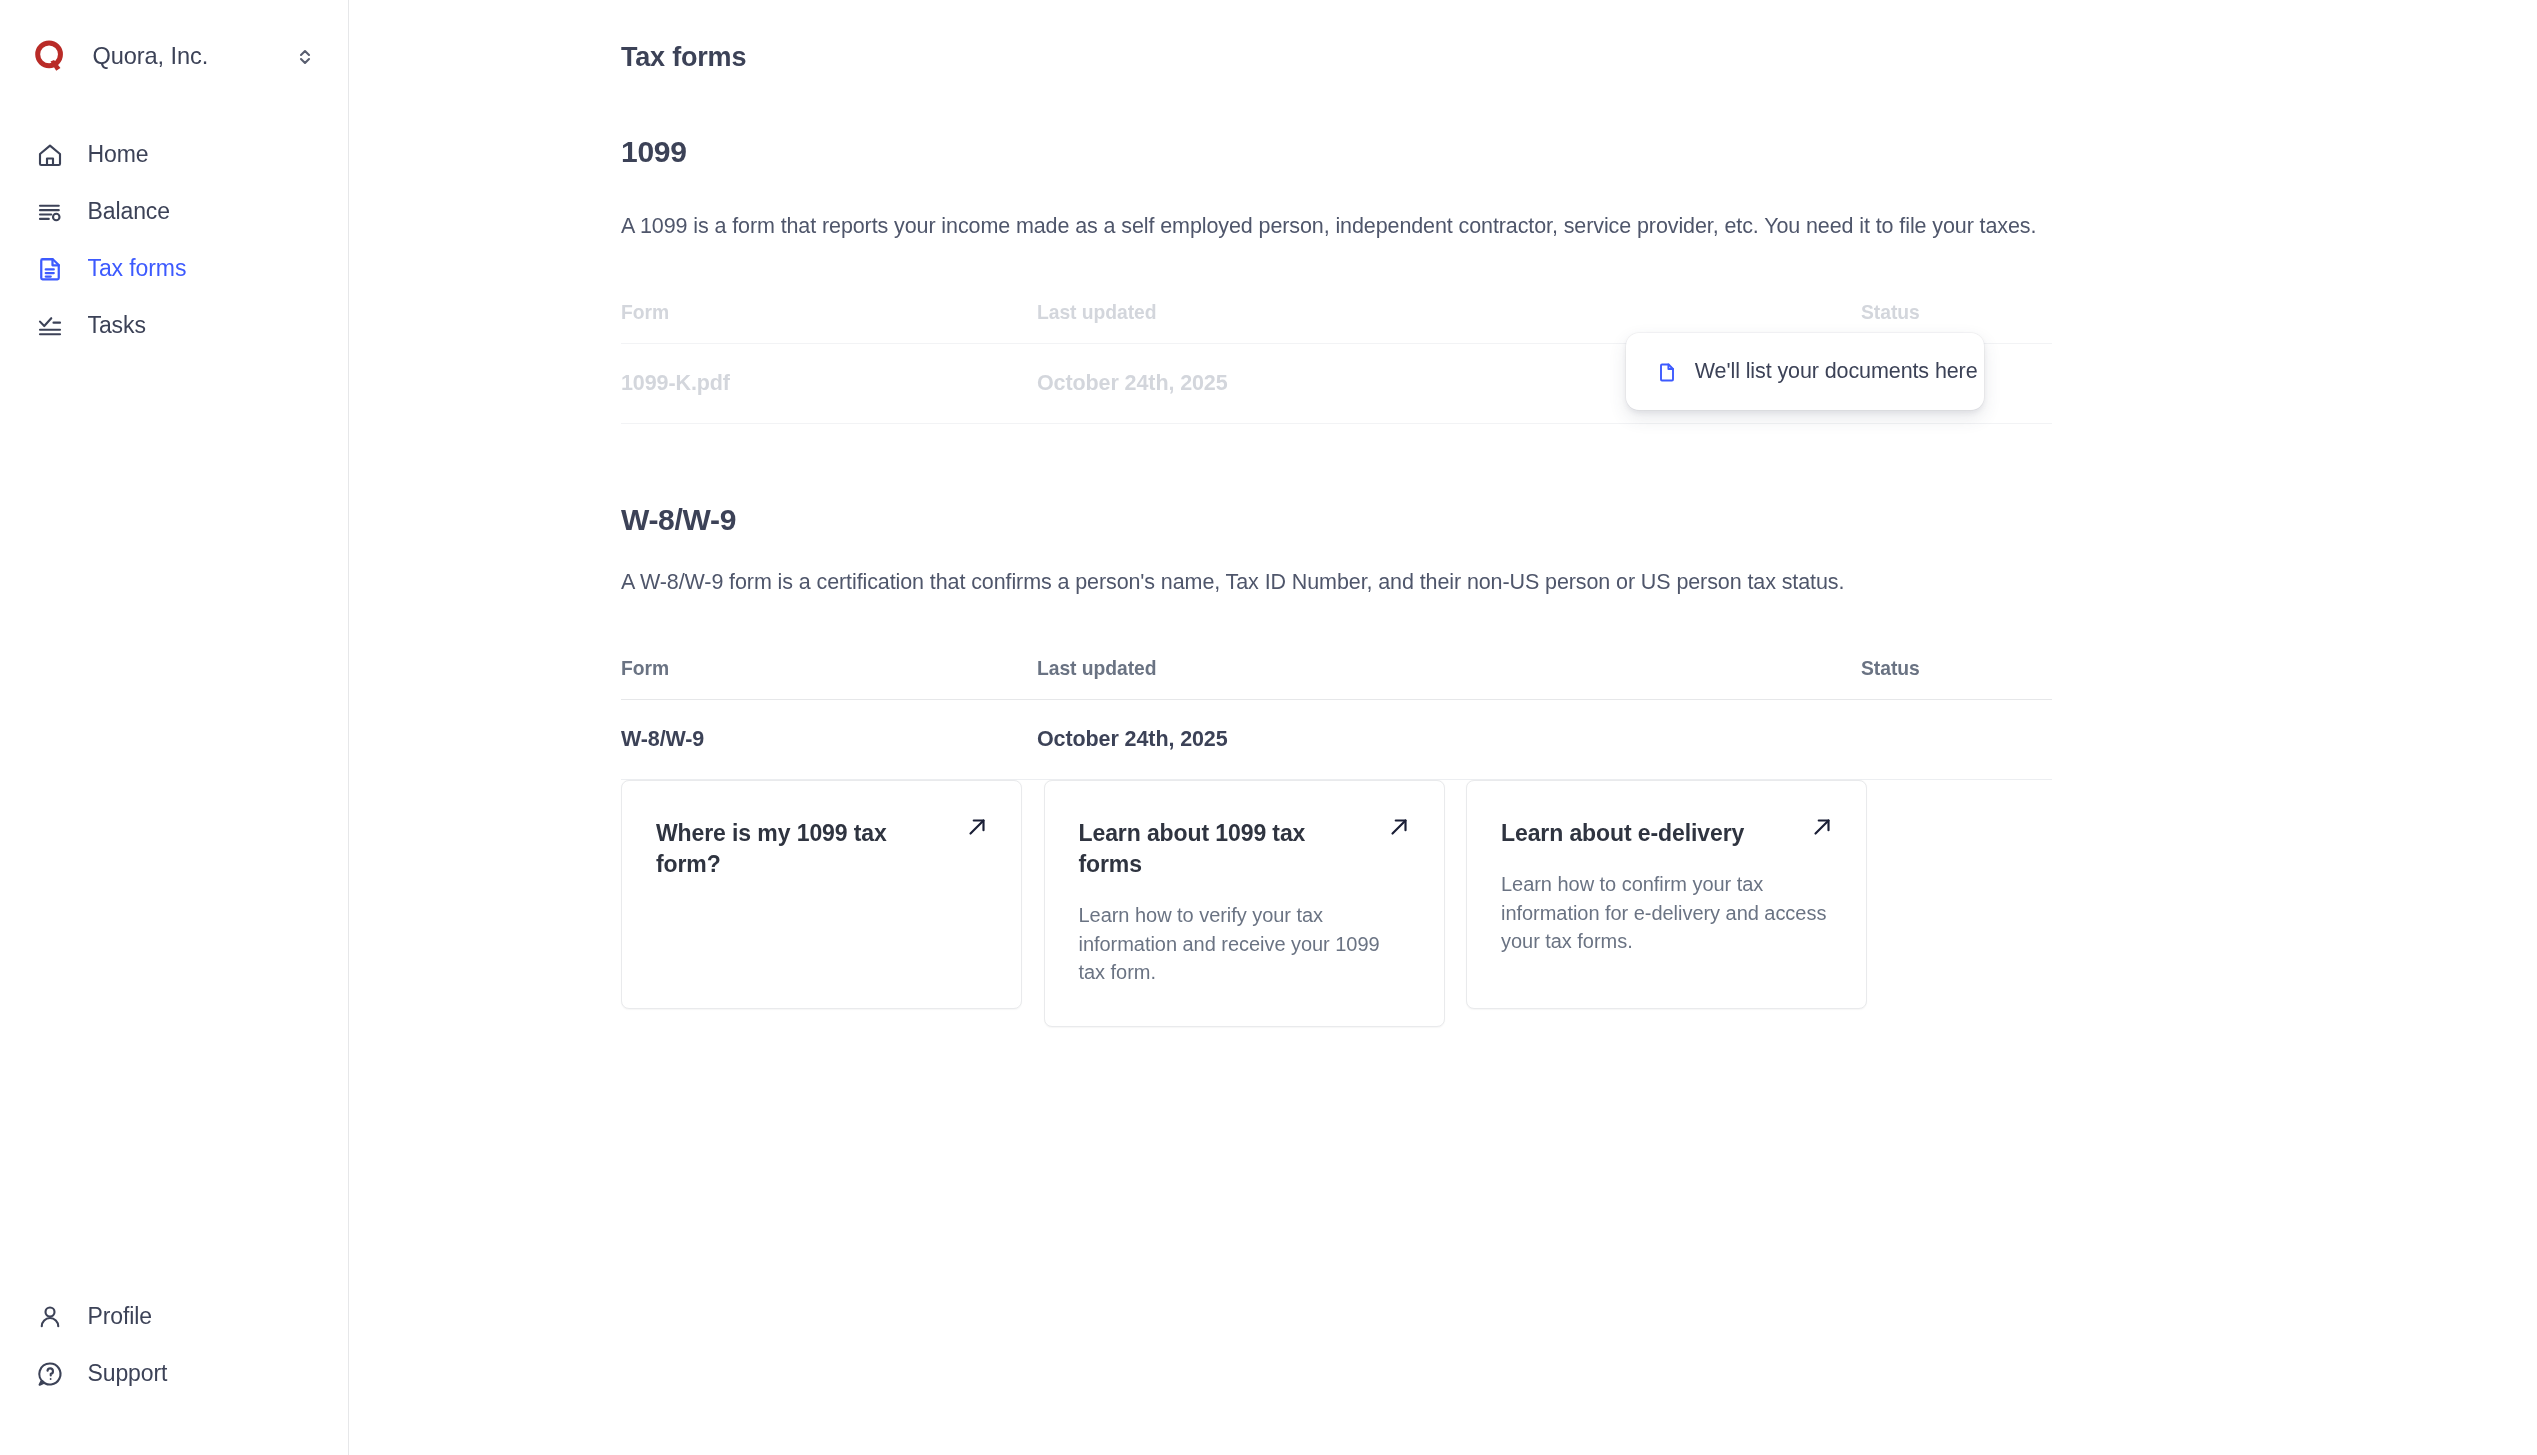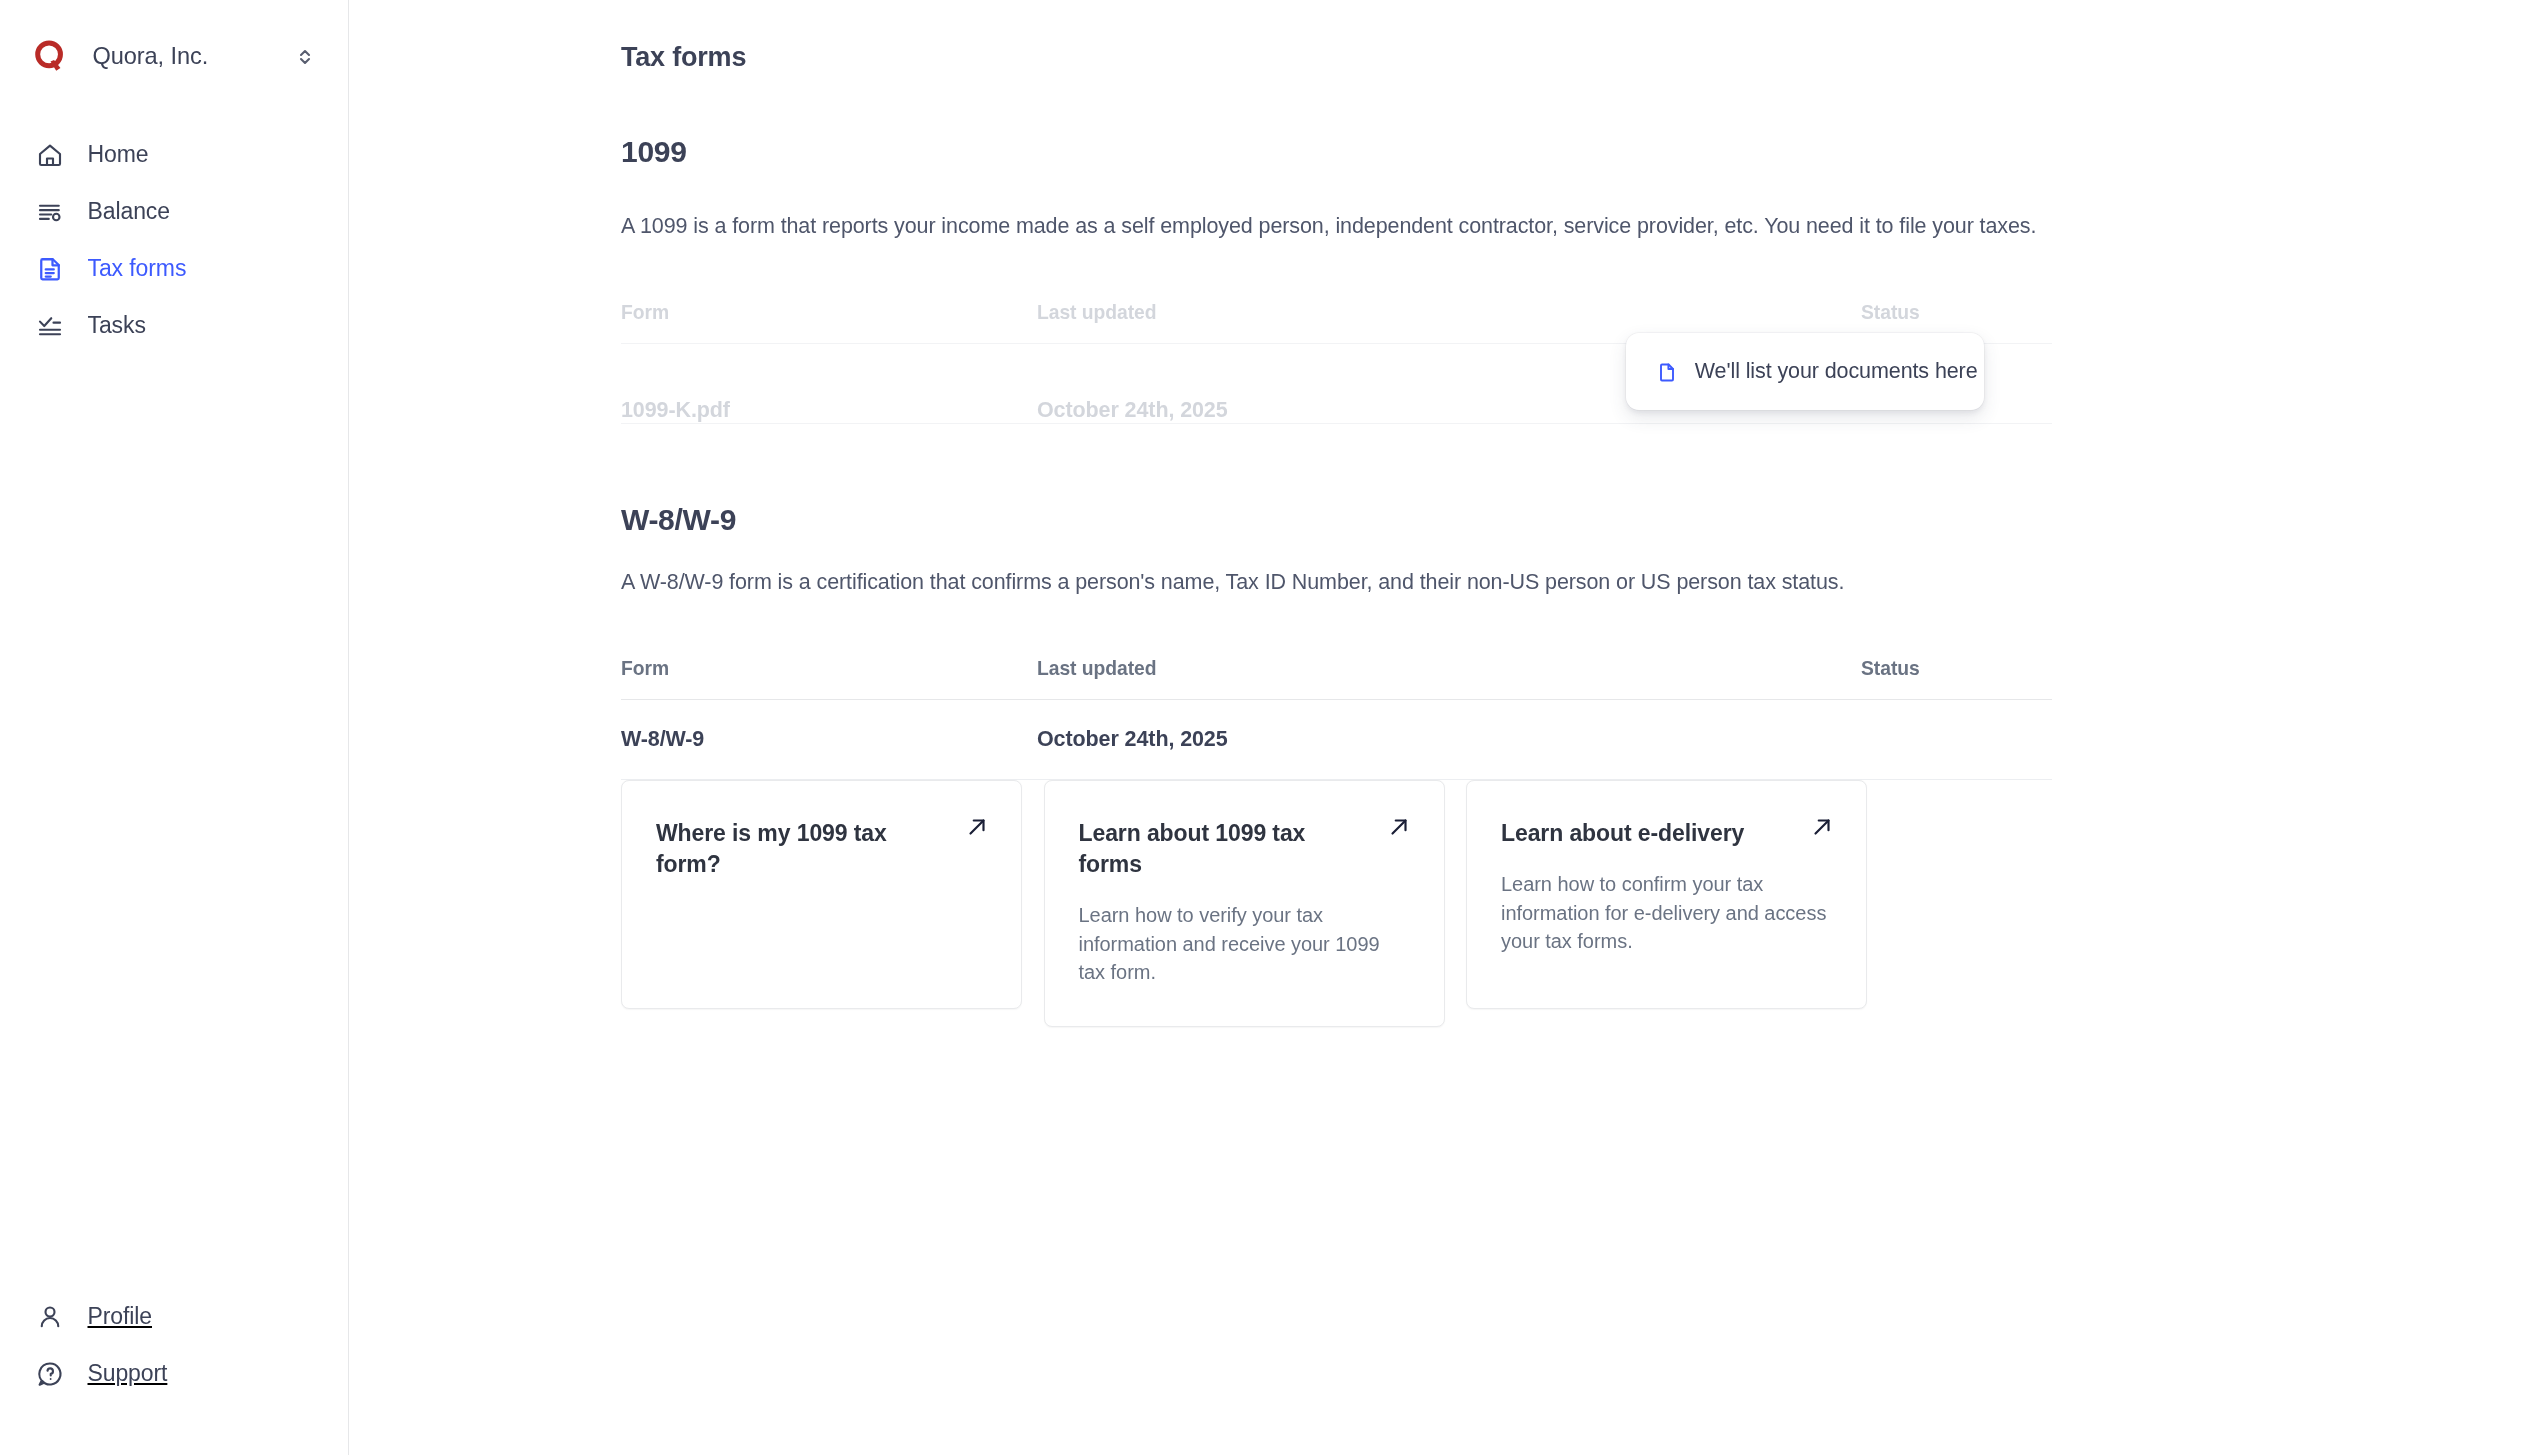--- a/index.html
+++ b/index.html
@@ -60,21 +60,20 @@
   .nav-label { font-size: 23px; letter-spacing: -0.1px; }
   .nav-item.active { color: #3b5bdb; }
   .nav-item.active .nav-label { color: #3d5afe; font-weight: 500; }
 
   .nav-bottom {
     position: absolute;
     bottom: 54px;
     left: 0;
     width: 100%;
     padding: 0 23px;
-    text-decoration: underline;
   }
 
   
   .main {
     flex: 1;
     position: relative;
     overflow: hidden;
     padding: 0;
   }
   .content {
@@ -148,21 +147,21 @@
     letter-spacing: -0.04px;
   }
   .td {
     font-size: 21.5px;
     color: #3c4257;
     letter-spacing: -0.1px;
   }
   .tbl.dimmed .th,
   .tbl.dimmed .td { color: #d3d6dc; }
   .tbl.dimmed .tbl-head { border-bottom-color: #f2f3f5; }
-  .tbl.dimmed .tbl-row { border-bottom-color: #f2f3f5; align-items: flex-end; }
+  .tbl.dimmed .tbl-row { border-bottom-color: #f2f3f5; }
   .dots-btn {
     display: inline-block;
     cursor: pointer;
     line-height: 0;
     padding: 7.2px 2.9px;
   }
   .dots-btn svg { display: block; }
 
   .section-gap { height: 79px; }
 

